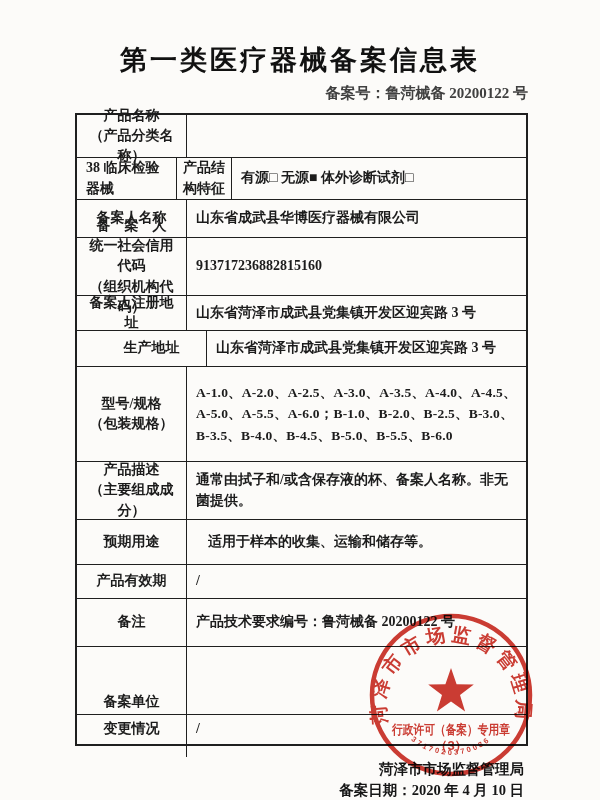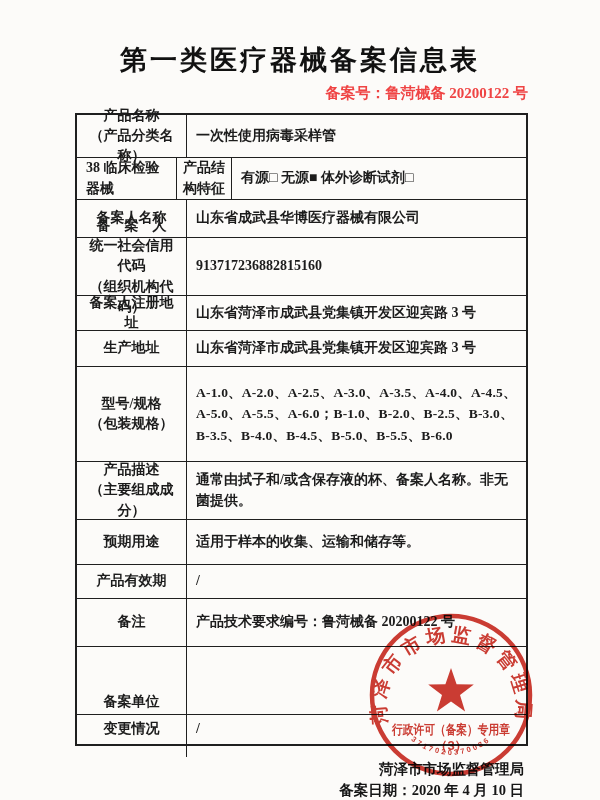--- a/index.html
+++ b/index.html
@@ -14,52 +14,52 @@
   .page{position:absolute;inset:0;}
 
   .doc-title{
     position:absolute;top:42px;left:0;right:0;
     text-align:center;
     font-family:Liberation Serif, serif;
     font-weight:700;font-size:27px;letter-spacing:3px;color:#111;
   }
   .filing-no{
     position:absolute;top:84px;left:0;right:72px;
-    text-align:right;font-size:15px;font-weight:700;color:#ef4444;
+    text-align:right;font-size:15px;font-weight:700;color:#404040;
   }
 
   .tbl{
     position:absolute;left:75px;top:113px;width:453px;
     border:2px solid #1f1f1f;
     display:flex;flex-direction:column;
     box-sizing:border-box;
     background:transparent;
   }
   .row{display:flex;border-top:1.5px solid #1f1f1f;box-sizing:border-box;}
-  .row:first-child{border-top:none;}
+  .row:first-child{border-top:none;gap:10px;}
   .cell{
     box-sizing:border-box;
     display:flex;align-items:center;
     padding:2px 9px;
     font-size:14px;font-weight:600;line-height:1.45;
   }
   .lab{
     width:110px;flex:0 0 110px;
     justify-content:center;text-align:center;
     border-right:1.5px solid #1f1f1f;
     white-space:pre-line;
   }
   .val{flex:1 1 auto;text-align:left;white-space:pre-line;}
   .c2{width:100px;flex:0 0 100px;border-right:1.5px solid #1f1f1f;}
   .c3{width:55px;flex:0 0 55px;border-right:1.5px solid #1f1f1f;
       justify-content:center;text-align:center;white-space:pre-line;padding:2px 3px;}
 
   .h-r0{height:42px;} .h-r1{height:42px;} .h-r2{height:38px;} .h-r3{height:58px;}
-  .h-r4{height:35px;} .h-r5{height:36px;} .h-r6{height:95px;} .h-r7{height:58px;}
-  .h-r8{height:45px;} .h-r9{height:34px;} .h-r10{height:48px;} .h-r11{height:68px;flex-direction:column;}
+  .h-r4{height:35px;} .h-r5{height:36px;padding-left:20px;} .h-r6{height:95px;} .h-r7{height:58px;}
+  .h-r8{height:45px;gap:12px;} .h-r9{height:34px;} .h-r10{height:48px;} .h-r11{height:68px;flex-direction:column;}
   .h-r12{height:30px;}
 
   .models{font-size:13.5px;line-height:1.58;letter-spacing:0.2px;}
 
   .unit-val{
     flex-direction:column;justify-content:flex-end;align-items:flex-end;
     padding:2px 2px 5px 9px;
   }
   .unit-val .agency-line{font-size:14.5px;font-weight:700;color:#161616;}
   .unit-val .date-line{font-size:14.5px;font-weight:700;color:#161616;}
@@ -75,21 +75,20 @@
 <div class="page">
 
   <div class="doc-title">第一类医疗器械备案信息表</div>
   <div class="filing-no">备案号：鲁菏械备 20200122 号</div>
 
   <div class="tbl">
 
     <div class="row h-r0">
       <div class="cell lab">产品名称
 （产品分类名称）</div>
-      <div class="cell val">一次性使用病毒采样管</div>
     </div>
 
     <div class="row h-r1">
       <div class="cell c2">38 临床检验器械</div>
       <div class="cell c3">产品结
 构特征</div>
       <div class="cell val">有源□ 无源■  体外诊断试剂□</div>
     </div>
 
     <div class="row h-r2">

